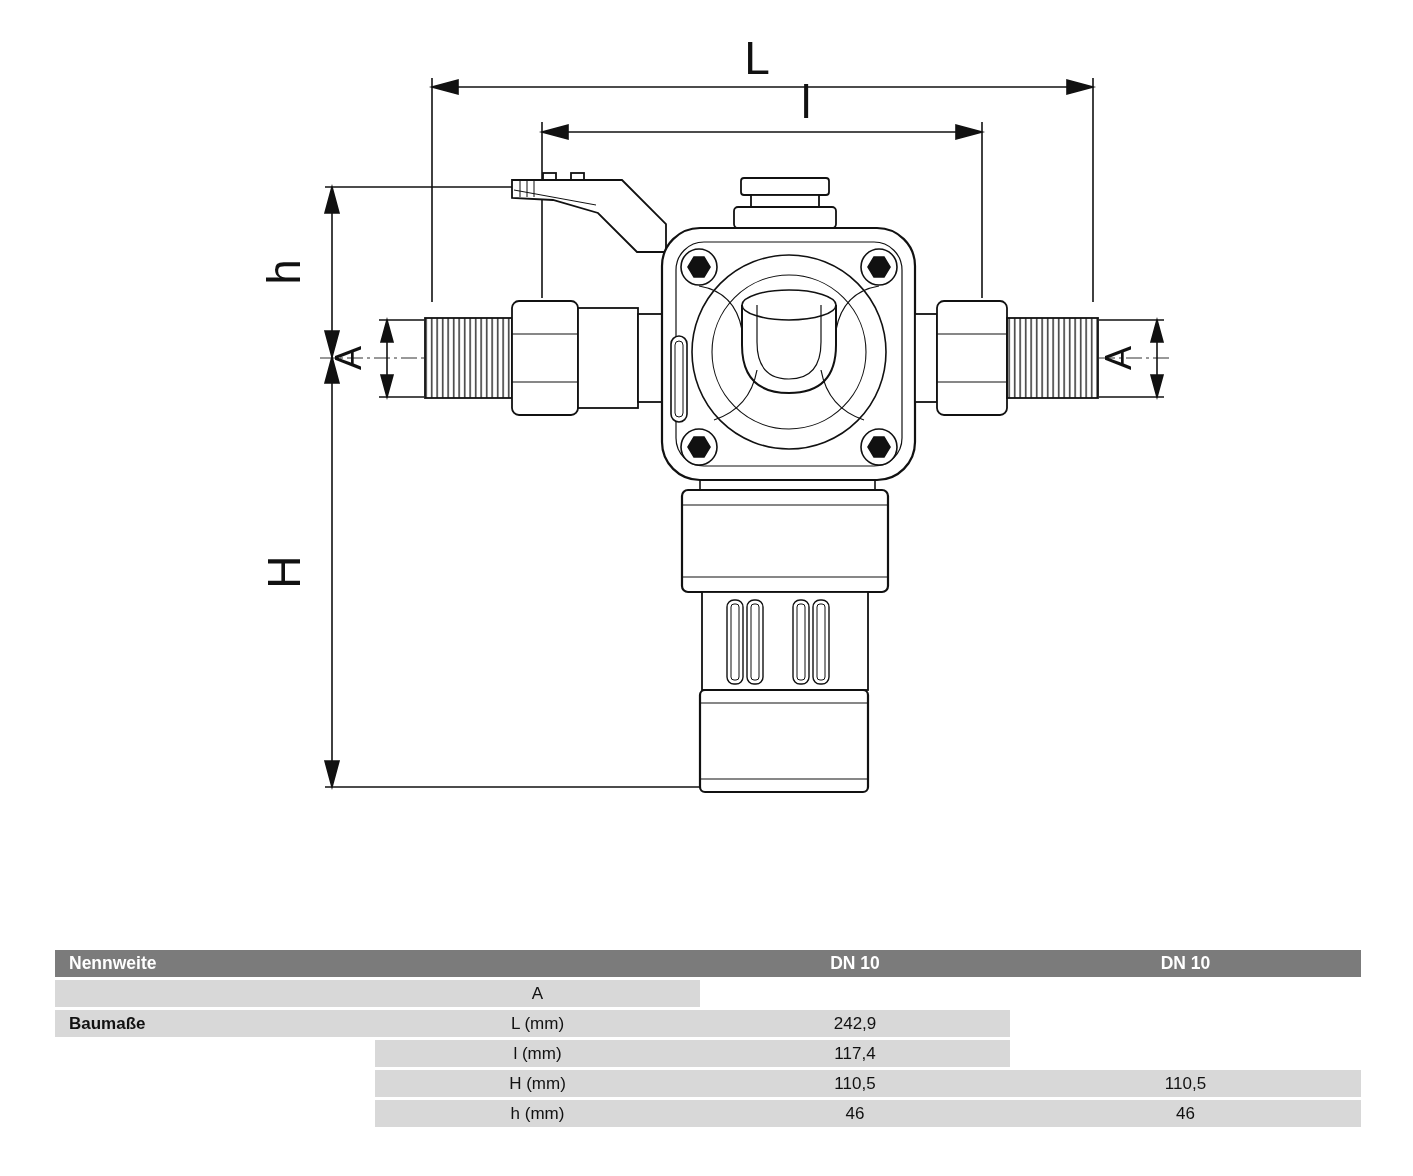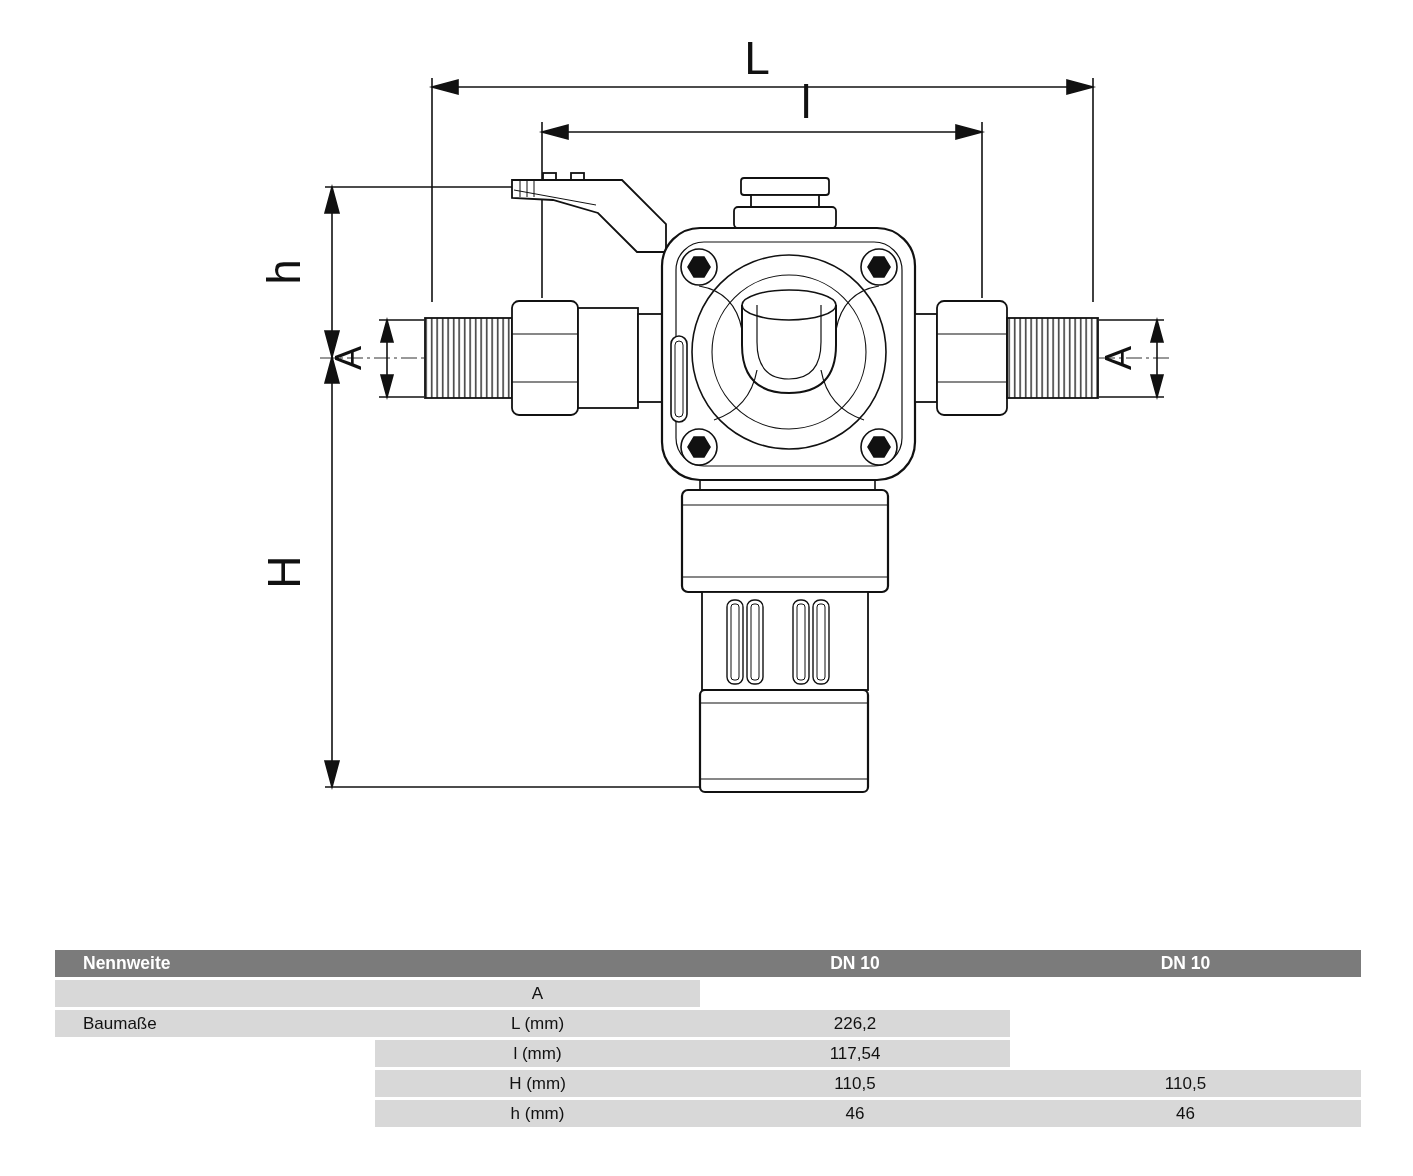--- a/index.html
+++ b/index.html
@@ -7,23 +7,23 @@
   .page { position:relative; width:1413px; height:1176px; background:#fff; overflow:hidden; }
 
   svg.drawing { position:absolute; top:0; left:0; }
   svg.drawing text { font-family:"Liberation Sans", sans-serif; fill:#111; }
   .dim-label { font-size:46px; }
   .dim-label-small { font-size:36px; }
 
   .dim-table { position:absolute; left:55px; top:950px; width:1306px; font-size:17px; color:#111; }
   .t-row { display:grid; grid-template-columns:320px 325px 310px 351px; height:27px; margin-bottom:3px; }
   .t-row > div { display:flex; align-items:center; justify-content:center; background:#d8d8d8; }
-  .t-row > .c1 { justify-content:flex-start; padding-left:28px; }
+  .t-row > .c1 { justify-content:flex-start; padding-left:14px; }
   .t-header > div { background:#7b7b7b; color:#fff; font-weight:bold; font-size:17.5px; }
-  .c1.bold { font-weight:normal; }
+  .c1.bold { font-weight:bold; }
   .c1.blank { background:transparent !important; }
 </style>
 </head>
 <body>
 
 <div class="page">
 
   <svg class="drawing" width="1413" height="930" viewBox="0 0 1413 930">
     <defs>
       <pattern id="thread" width="5.5" height="12" patternUnits="userSpaceOnUse">
@@ -200,27 +200,27 @@
     </div>
 
     <div class="t-row">
       <div class="c1"></div>
       <div class="c2">A</div>
     </div>
 
     <div class="t-row">
       <div class="c1 bold">Baumaße</div>
       <div class="c2">L (mm)</div>
-      <div class="c4">226,2</div>
+      <div class="c4">242,9</div>
     </div>
 
     <div class="t-row">
       <div class="c1 blank"></div>
       <div class="c2">l (mm)</div>
-      <div class="c4">117,54</div>
+      <div class="c3">117,4</div>
     </div>
 
     <div class="t-row">
       <div class="c1 blank"></div>
       <div class="c2">H (mm)</div>
       <div class="c3">110,5</div>
       <div class="c4">110,5</div>
     </div>
 
     <div class="t-row">

